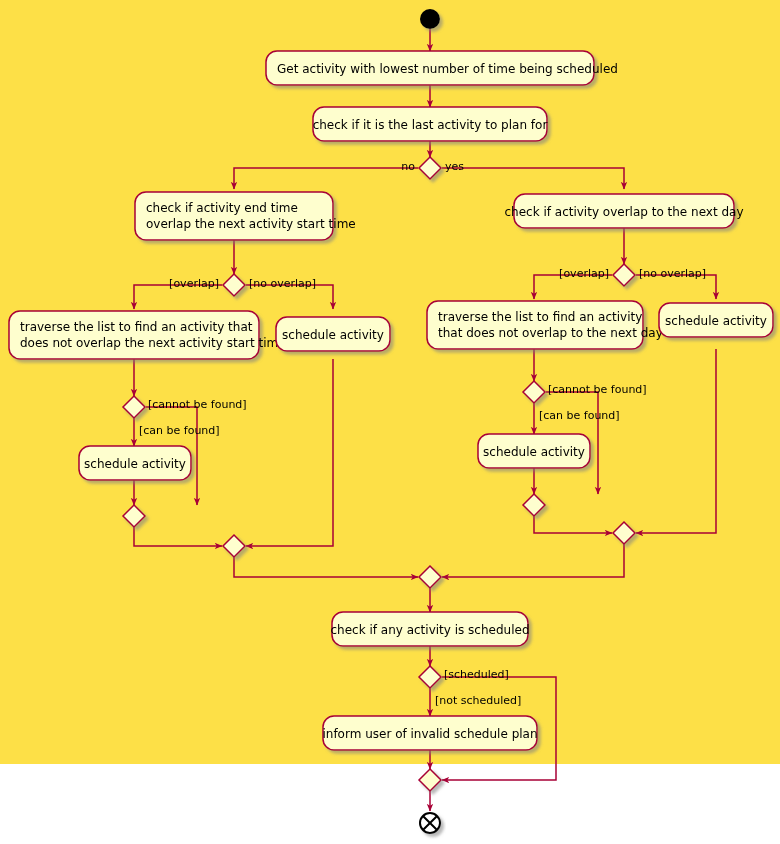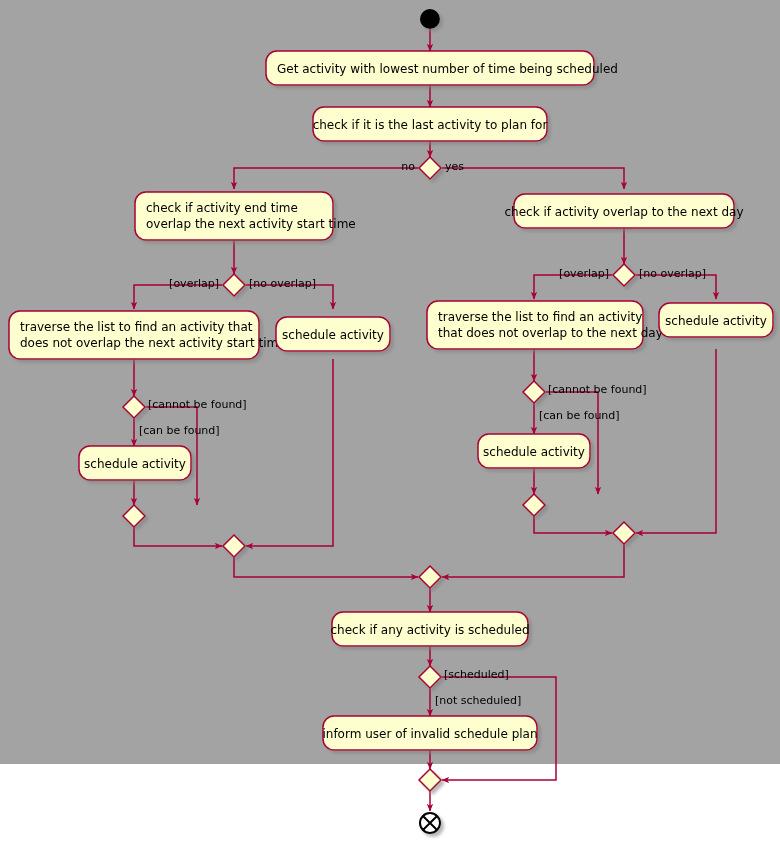--- a/index.html
+++ b/index.html
@@ -10,21 +10,21 @@
   body {
     width: 780px;
     height: 844px;
     font-family: "DejaVu Sans", sans-serif;
     overflow: hidden;
   }
   #diagram-root {
     position: relative;
     width: 780px;
     height: 764px;
-    background: #a3a3a3;
+    background: #fde047;
   }
   svg#activity-diagram {
     display: block;
     width: 780px;
     height: 844px;
   }
   .node-text {
     font-family: "DejaVu Sans", sans-serif;
     font-size: 12px;
     fill: #000000;

